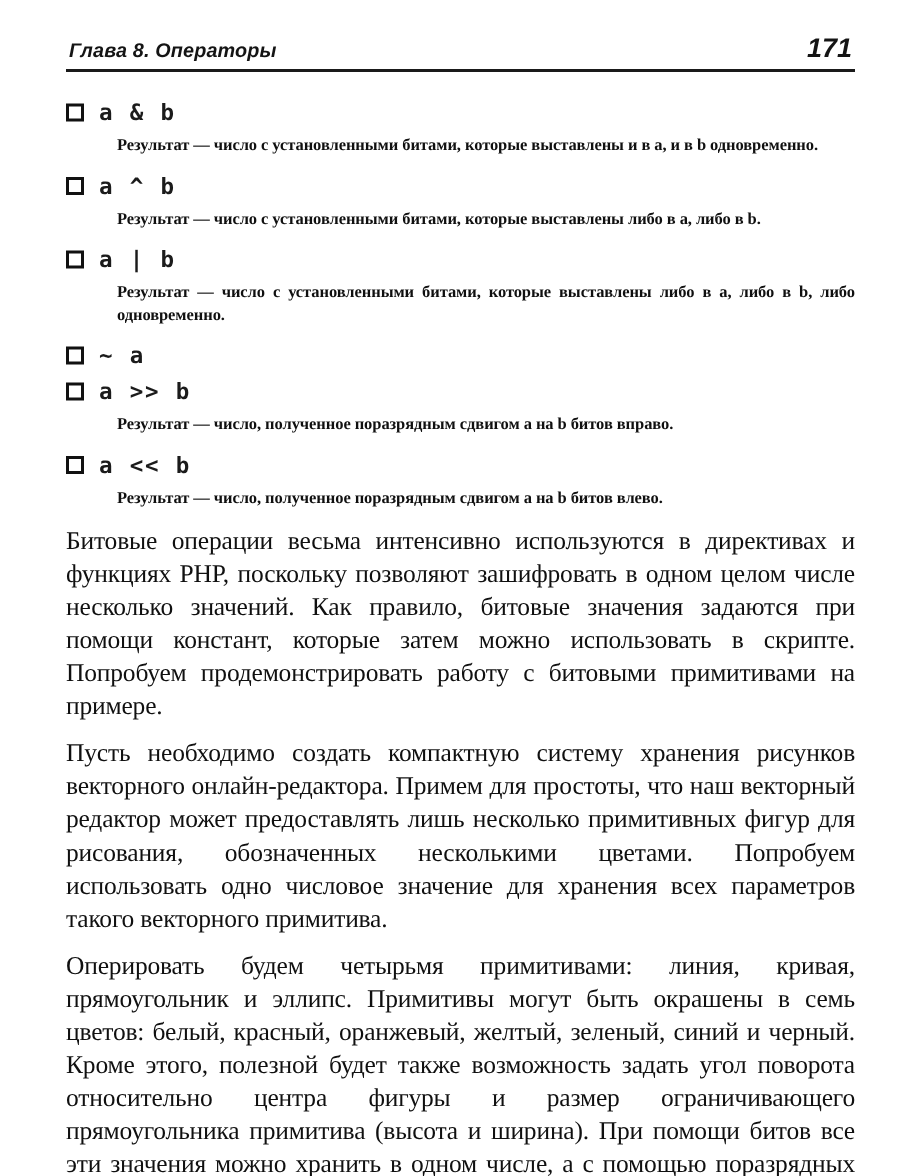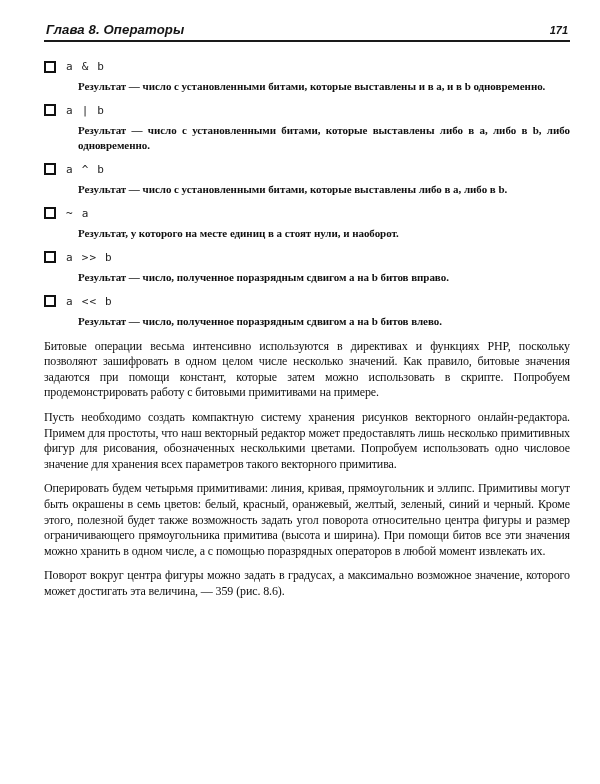--- a/index.html
+++ b/index.html
@@ -38,21 +38,21 @@
     font-style: italic;
     font-weight: 700;
     font-size: 13.2px;
     letter-spacing: 0.1px;
     color: #141414;
   }
   .runhead-page {
     font-family: "Liberation Sans", "DejaVu Sans", sans-serif;
     font-style: italic;
     font-weight: 700;
-    font-size: 11px;
+    font-size: 18px;
     color: #141414;
   }
 
   
   .oplist { margin: 0 0 2px 0; }
 
   .op-item { margin: 0 0 4px 0; }
 
   .op-head {
     display: flex;
@@ -65,40 +65,41 @@
     height: 8px;
     border: 2px solid #111;
     background: #fff;
     margin-right: 10px;
     flex: 0 0 auto;
     position: relative;
     top: 0px;
   }
   .op-code {
     font-family: "DejaVu Sans Mono", "Liberation Mono", monospace;
-    font-size: 11px;
+    font-size: 15px;
     letter-spacing: 1.2px;
     color: #1b1b1b;
+    font-weight: bold;
   }
 
   .op-desc {
     margin: 0 0 10px 34px;
     font-size: 11px;
     line-height: 1.36;
     text-align: justify;
     text-justify: inter-word;
     font-weight: 600;
     letter-spacing: -0.05px;
   }
 
   
   .bodytext { margin-top: 10px; }
   .para {
     margin: 0 0 9px 0;
-    font-size: 12px;
+    font-size: 17px;
     line-height: 1.3;
     text-align: justify;
     text-justify: inter-word;
     hyphens: manual;
     letter-spacing: -0.12px;
   }
   .para:last-child { margin-bottom: 0; }
 </style>
 </head>
 <body>
@@ -116,39 +117,38 @@
       <div class="op-head">
         <span class="sq-bullet"></span>
         <span class="op-code">a &amp; b</span>
       </div>
       <p class="op-desc">Результат — число с установленными битами, которые выставлены и в a, и в b одновременно.</p>
     </div>
 
     <div class="op-item">
       <div class="op-head">
         <span class="sq-bullet"></span>
+        <span class="op-code">a ^ b</span>
+      </div>
+      <p class="op-desc">Результат — число с установленными битами, которые выставлены либо в a, либо в b.</p>
+    </div>
+
+    <div class="op-item">
+      <div class="op-head">
+        <span class="sq-bullet"></span>
         <span class="op-code">a | b</span>
       </div>
       <p class="op-desc">Результат — число с установленными битами, которые выставлены либо в a, либо в b, либо одновременно.</p>
     </div>
 
     <div class="op-item">
       <div class="op-head">
         <span class="sq-bullet"></span>
-        <span class="op-code">a ^ b</span>
-      </div>
-      <p class="op-desc">Результат — число с установленными битами, которые выставлены либо в a, либо в b.</p>
-    </div>
-
-    <div class="op-item">
-      <div class="op-head">
-        <span class="sq-bullet"></span>
         <span class="op-code">~ a</span>
       </div>
-      <p class="op-desc">Результат, у которого на месте единиц в a стоят нули, и наоборот.</p>
     </div>
 
     <div class="op-item">
       <div class="op-head">
         <span class="sq-bullet"></span>
         <span class="op-code">a &gt;&gt; b</span>
       </div>
       <p class="op-desc">Результат — число, полученное поразрядным сдвигом a на b битов вправо.</p>
     </div>
 

